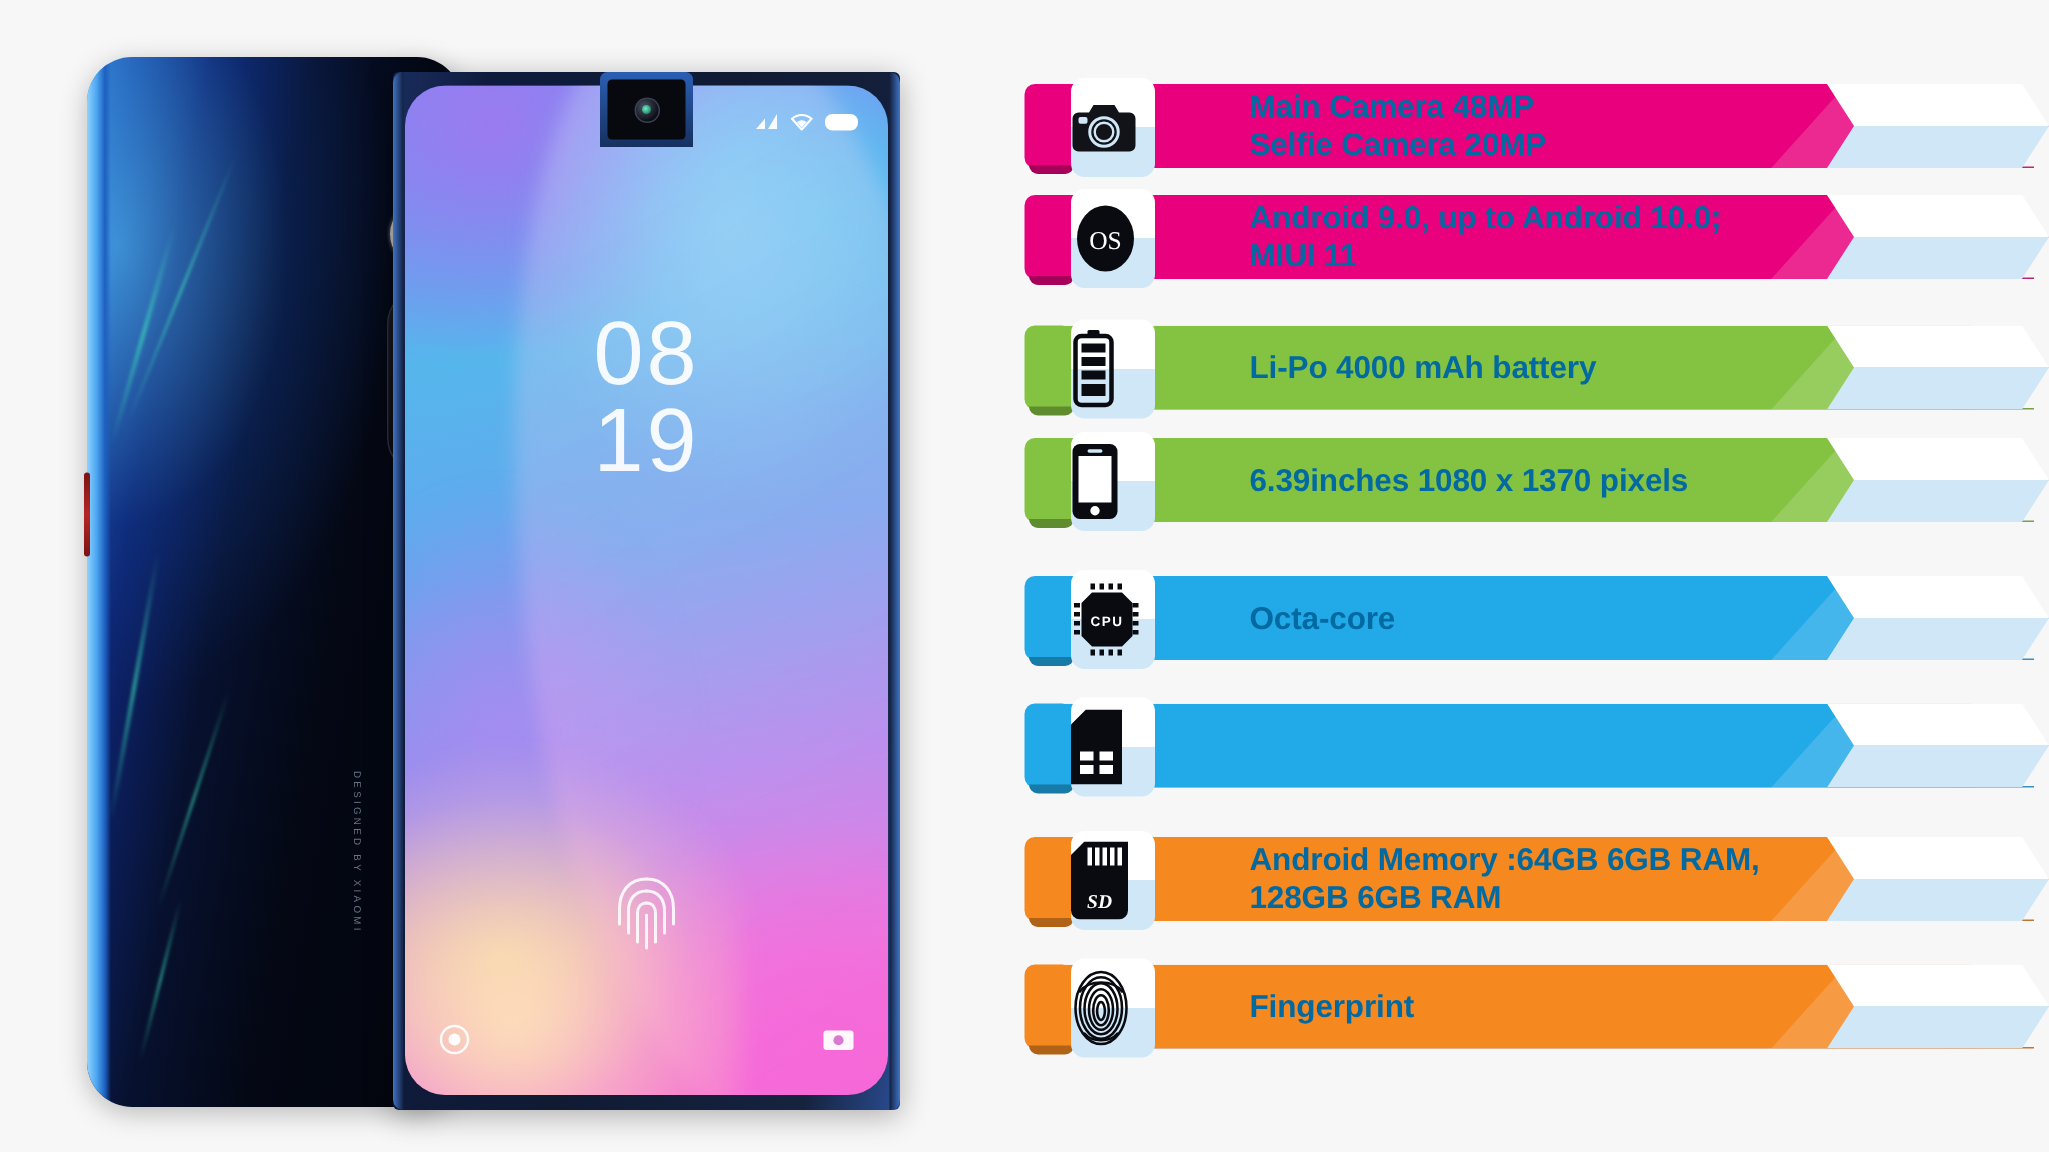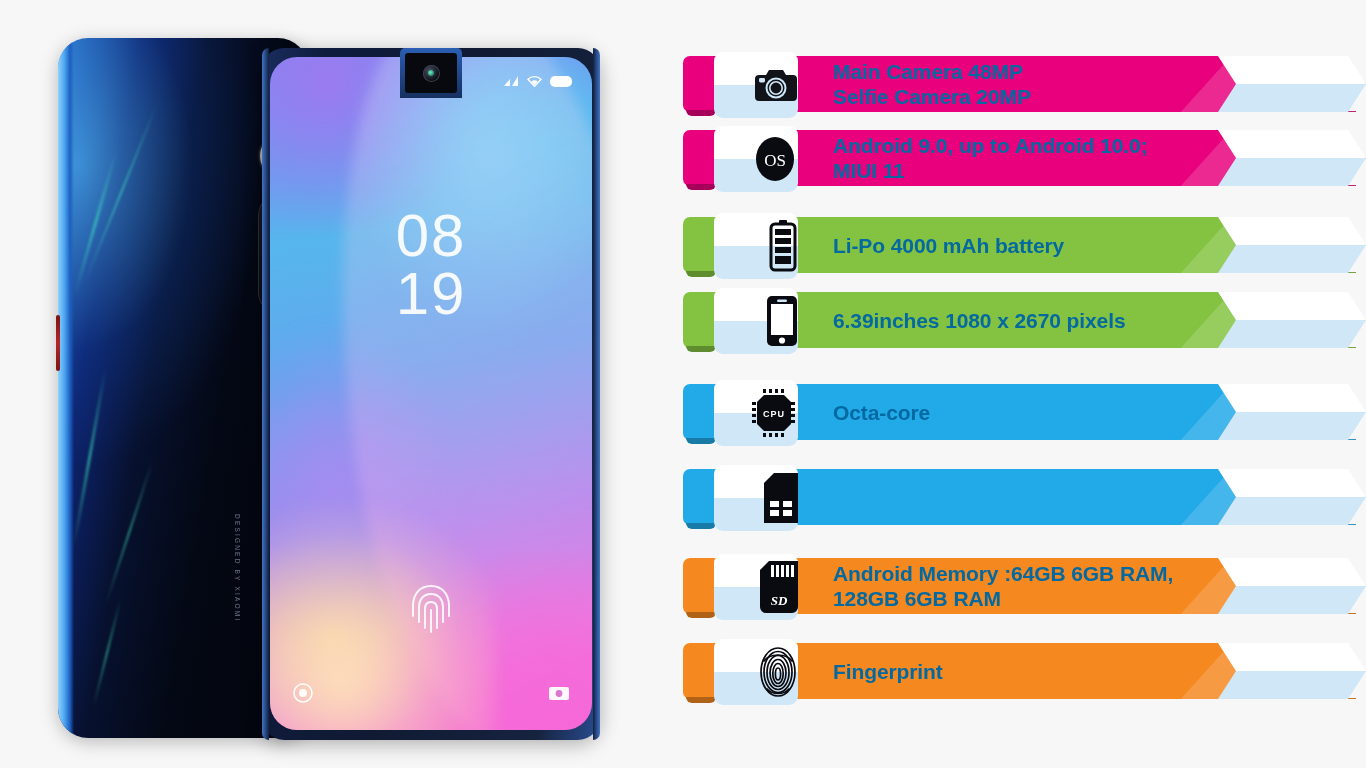--- a/index.html
+++ b/index.html
@@ -72,21 +72,21 @@
   .designed-by {
     position:absolute; left:176px; top:476px;
     writing-mode:vertical-rl;
     font-size:6.5px; letter-spacing:2.2px; color:#6a7486;
     font-family:"Liberation Sans", sans-serif;
   }
 
   
   .phone-front {
     position:absolute; left:262px; top:48px; width:338px; height:692px;
-    border-radius:22px;
+    border-radius:4px;
     background:linear-gradient(100deg,#1a2d5e 0%,#0e1b3d 14%,#101a33 50%,#16233f 86%,#2a4d93 100%);
     padding:9px 8px 10px 8px;
     box-shadow:0 4px 20px rgba(0,0,0,.3);
     z-index:5;
   }
   .phone-front .bezel-l, .phone-front .bezel-r {
     position:absolute; top:0; width:7px; height:100%;
   }
   .phone-front .bezel-l{left:0;background:linear-gradient(90deg,#3f74c8,#13203f);border-radius:34px 0 0 34px;}
   .phone-front .bezel-r{right:0;background:linear-gradient(270deg,#3f74c8,#13203f);border-radius:0 34px 34px 0;}
@@ -184,25 +184,25 @@
   .bar .diag {
     position:absolute; right:40px; top:0; width:120px; height:100%;
     background:rgba(255,255,255,.16);
     transform:skewX(-42deg);
   }
   .bar .shadow {
     position:absolute; left:0; right:10px; bottom:-5px; height:6px; border-radius:0 0 4px 4px;
     opacity:.85;
   }
   .icon-box {
-    position:absolute; left:31px; top:0; width:84px; height:66px;
+    position:absolute; left:31px; top:0; width:56px; height:66px;
     border-radius:9px;
     background:linear-gradient(180deg,#ffffff 0 50%, #cfe7f7 50% 100%);
     z-index:4;
-    display:flex; align-items:center; justify-content:flex-end;
+    display:flex; align-items:center; justify-content:flex-start;
   }
   .icon-box svg { display:block; }
   .spec-text {
     position:absolute; left:150px; right:190px; top:0; height:66px;
     display:flex; flex-direction:column; justify-content:center;
     z-index:5;
     color:#0369a1;
     font-family:"Liberation Sans", sans-serif;
     font-weight:bold; font-size:21px; line-height:1.18;
     letter-spacing:-.1px;
@@ -368,21 +368,21 @@
       </div>
       <div class="tab" style="background:#84c341;"></div>
       <div class="icon-box">
         <svg width="32" height="52" viewBox="0 0 32 52">
           <rect x="1" y="1" width="30" height="50" rx="5" fill="#0a0b10"></rect>
           <rect x="5" y="9" width="22" height="31" fill="#ffffff"></rect>
           <rect x="11" y="4.5" width="10" height="2.4" rx="1.2" fill="#cfe7f7"></rect>
           <circle cx="16" cy="45.5" r="3.1" fill="#ffffff"></circle>
         </svg>
       </div>
-      <div class="spec-text">6.39inches 1080 x 2670 pixels</div>
+      <div class="spec-text">6.39inches 1080 x 1370 pixels</div>
     </div>
 
     <div class="spec-row" style="top:380px;">
       <div class="bar">
         <div class="shadow" style="background:#147fb4;"></div>
         <div class="fill" style="background:#21a9e8;"></div>
         <div class="diag"></div>
         <div class="tail"></div>
       </div>
       <div class="tab" style="background:#21a9e8;"></div>

